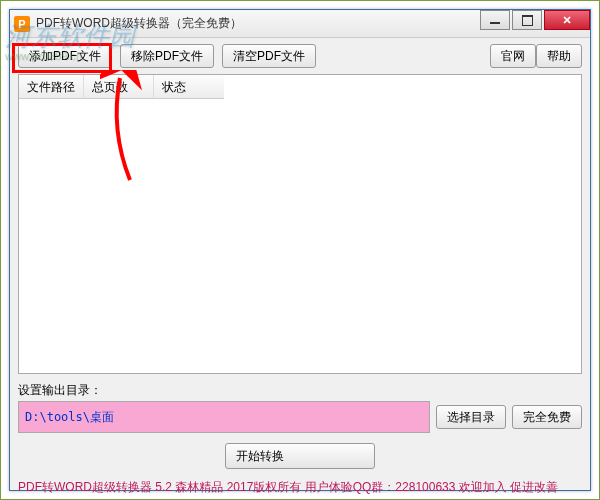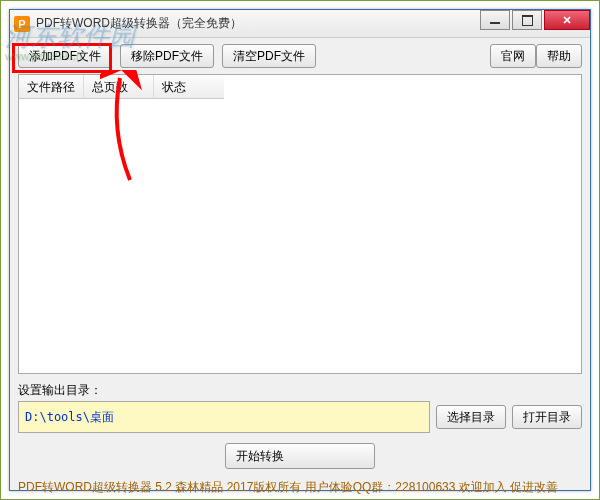--- a/index.html
+++ b/index.html
@@ -36,26 +36,26 @@
 .table-header { display: flex; background: linear-gradient(to bottom, #fdfdfd, #ececec); border-bottom: 1px solid #ccc; height: 24px; }
 .th { padding: 4px 8px; font-size: 12px; border-right: 1px solid #ddd; }
 .th.path { flex: 1; }
 .th.pages { width: 70px; }
 .th.status { width: 70px; border-right: none; }
 .table-body { flex: 1; background: #fff; }
 
 .output-row { padding: 8px 8px 4px 8px; }
 .output-label { font-size: 12px; margin-bottom: 2px; }
 .output-controls { display: flex; align-items: center; gap: 6px; }
-.output-path { flex: 1; height: 23px; border: 1px solid #aaa; background: #fef9c3; padding: 15px 6px; font-size: 12px; color: #0033cc; display: flex; align-items: center; font-family: Consolas, monospace; }
+.output-path { flex: 1; height: 23px; border: 1px solid #aaa; background: #f9a8d4; padding: 15px 6px; font-size: 12px; color: #0033cc; display: flex; align-items: center; font-family: Consolas, monospace; }
 
 .convert-row { display: flex; justify-content: center; padding: 6px 0; }
 .btn-convert { width: 150px; height: 26px; }
 
-.footer { padding: 4px 8px; font-size: 12px; color: #a16207; white-space: nowrap; }
+.footer { padding: 4px 8px; font-size: 12px; color: #be185d; white-space: nowrap; }
 </style>
 </head>
 <body>
 
 <div class="outer-border"></div>
 
 <div class="window">
 
   <div class="titlebar">
     <div class="titlebar-icon">P</div>
@@ -84,21 +84,21 @@
       <div class="th status">状态</div>
     </div>
     <div class="table-body"></div>
   </div>
 
   <div class="output-row">
     <div class="output-label">设置输出目录：</div>
     <div class="output-controls">
       <div class="output-path">D:\tools\桌面</div>
       <button class="btn">选择目录</button>
-      <button class="btn">打开目录</button>
+      <button class="btn">完全免费</button>
     </div>
   </div>
 
   <div class="convert-row">
     <button class="btn btn-convert">开始转换</button>
   </div>
 
   <div class="footer">PDF转WORD超级转换器 5.2 森林精品 2017版权所有 用户体验QQ群：228100633  欢迎加入 促进改善</div>
 
   <div class="redbox redbox1"></div>

